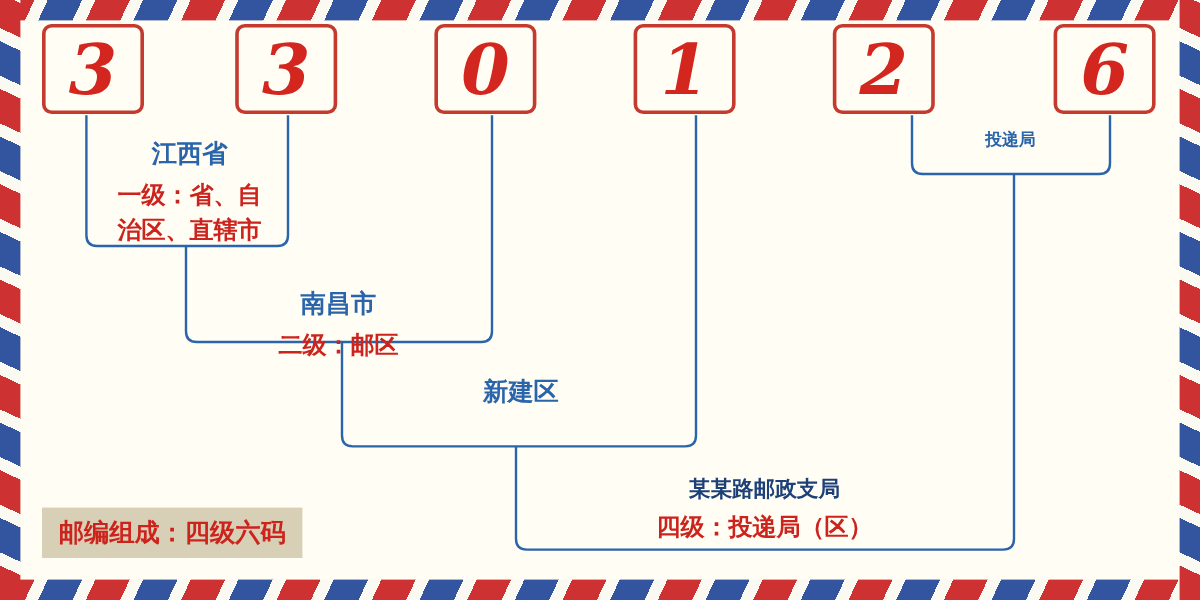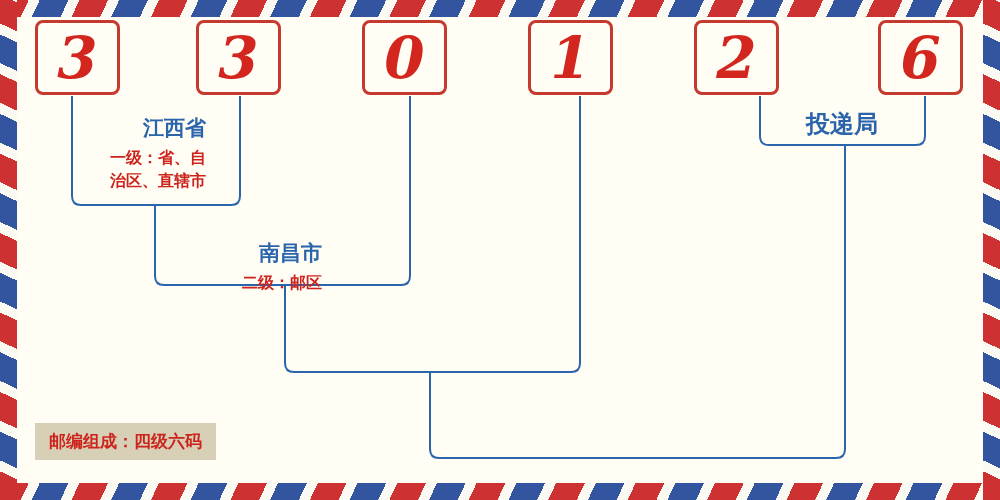--- a/index.html
+++ b/index.html
@@ -49,29 +49,29 @@
     border-radius:8px;
     display:flex;align-items:center;justify-content:center;
     font-family:"DejaVu Serif",serif;
     font-style:italic;font-weight:bold;
     font-size:58px;color:var(--digit-red);
     z-index:2;
     background:transparent;
   }
 
   
-  .label-group{position:absolute;transform:translateX(-50%);text-align:right;z-index:3;white-space:nowrap;font-family:Liberation Mono, monospace;}
+  .label-group{position:absolute;transform:translateX(-50%);text-align:center;z-index:3;white-space:nowrap;}
   .place{color:var(--blue);font-weight:bold;font-size:21px;margin-bottom:6px;}
   .place.navy{color:var(--navy);font-size:18px;}
-  .desc{color:var(--red);font-weight:bold;font-size:16px;line-height:1.45;}
-  .delivery-label{position:absolute;transform:translateX(-50%);color:var(--blue);font-weight:bold;font-size:24px;z-index:3;white-space:nowrap;}
+  .desc{color:var(--red);font-weight:bold;font-size:20px;line-height:1.45;}
+  .delivery-label{position:absolute;transform:translateX(-50%);color:var(--blue);font-weight:bold;font-size:14px;z-index:3;white-space:nowrap;}
   .footer-note{
     position:absolute;left:35px;top:423px;
     background:var(--footer-bg);
-    color:var(--red);font-weight:bold;font-size:17px;
+    color:var(--red);font-weight:bold;font-size:21px;
     padding:7px 14px;z-index:3;white-space:nowrap;
   }
 </style>
 </head>
 <body>
 
 <div class="canvas">
 
   <div class="border-stripe top"></div>
   <div class="border-stripe bottom"></div>
@@ -100,20 +100,25 @@
       <span>治区、直辖市</span>
     </div>
   </div>
 
   <div class="label-group" style="left:282px;top:239px;">
     <div class="place">南昌市</div>
     <div class="desc">二级：邮区</div>
   </div>
 
   <div class="label-group" style="left:434px;top:312px;">
+    <div class="place">新建区</div>
   </div>
 
+  <div class="label-group" style="left:637px;top:395px;">
+    <div class="place navy">某某路邮政支局</div>
+    <div class="desc">四级：投递局（区）</div>
+  </div>
 
   <div class="delivery-label" style="left:842px;top:108px;">投递局</div>
 
   <div class="footer-note">邮编组成：四级六码</div>
 
 </div>
 
 </body></html>

